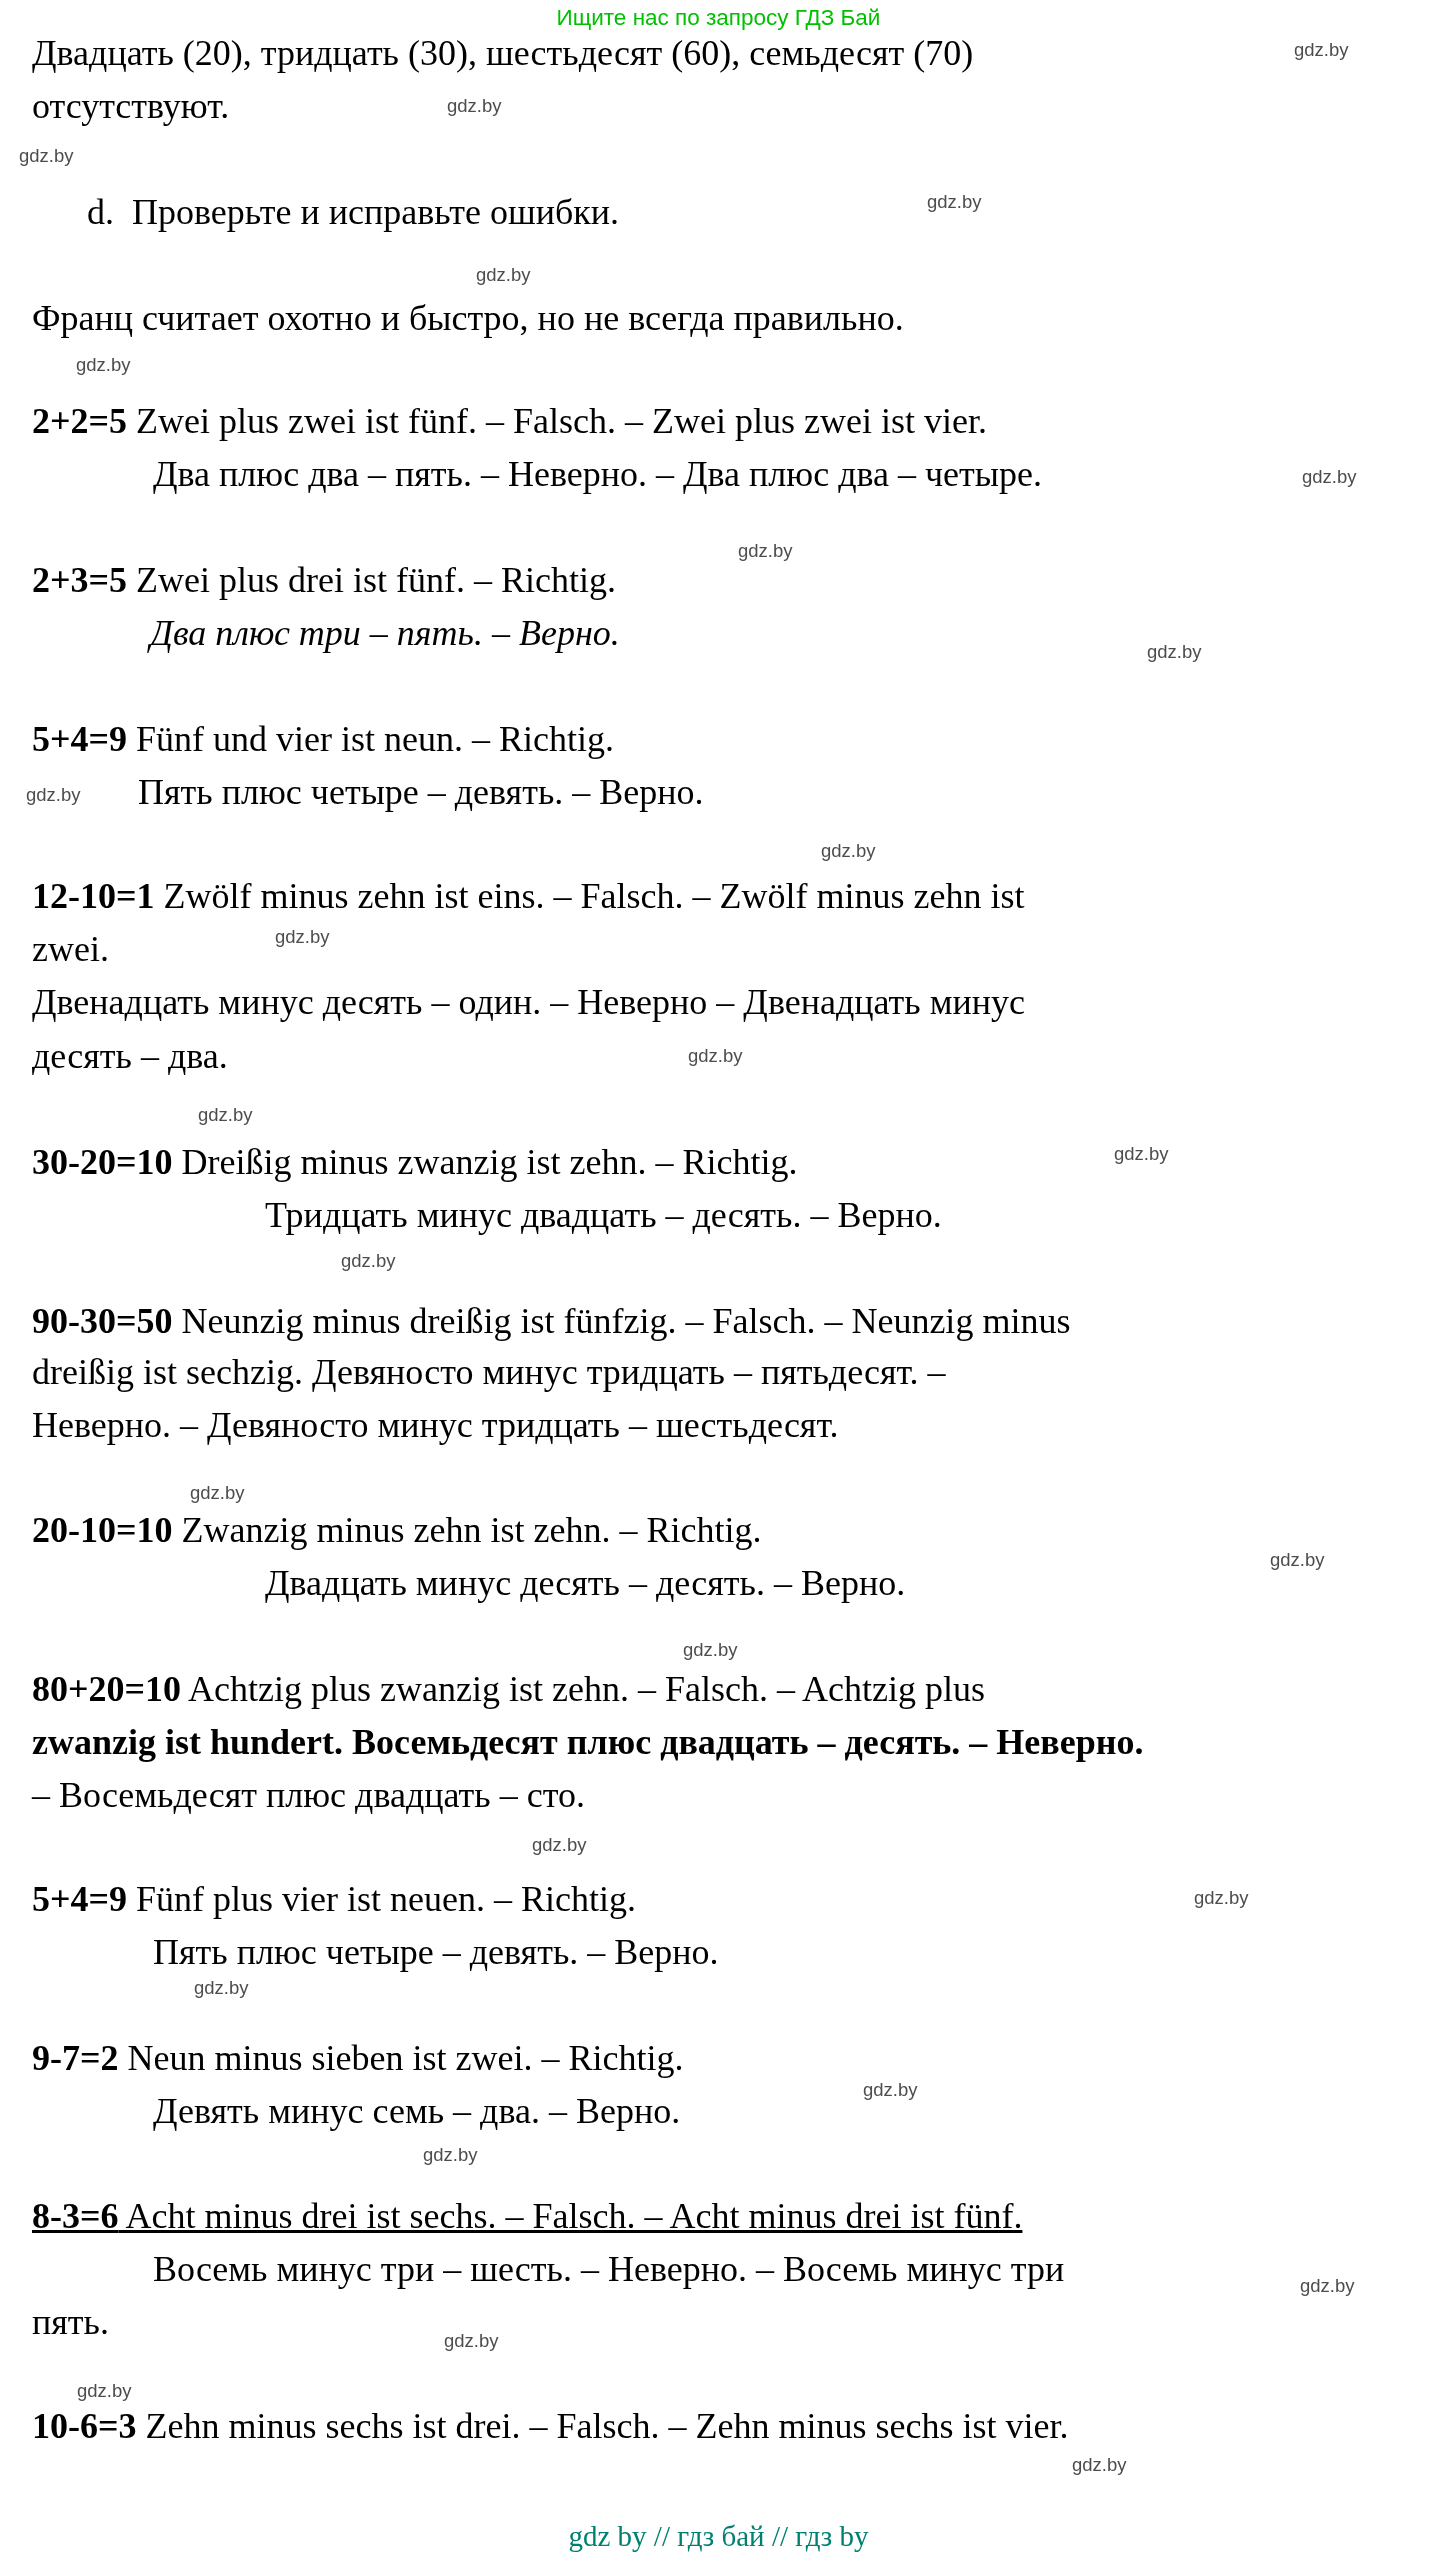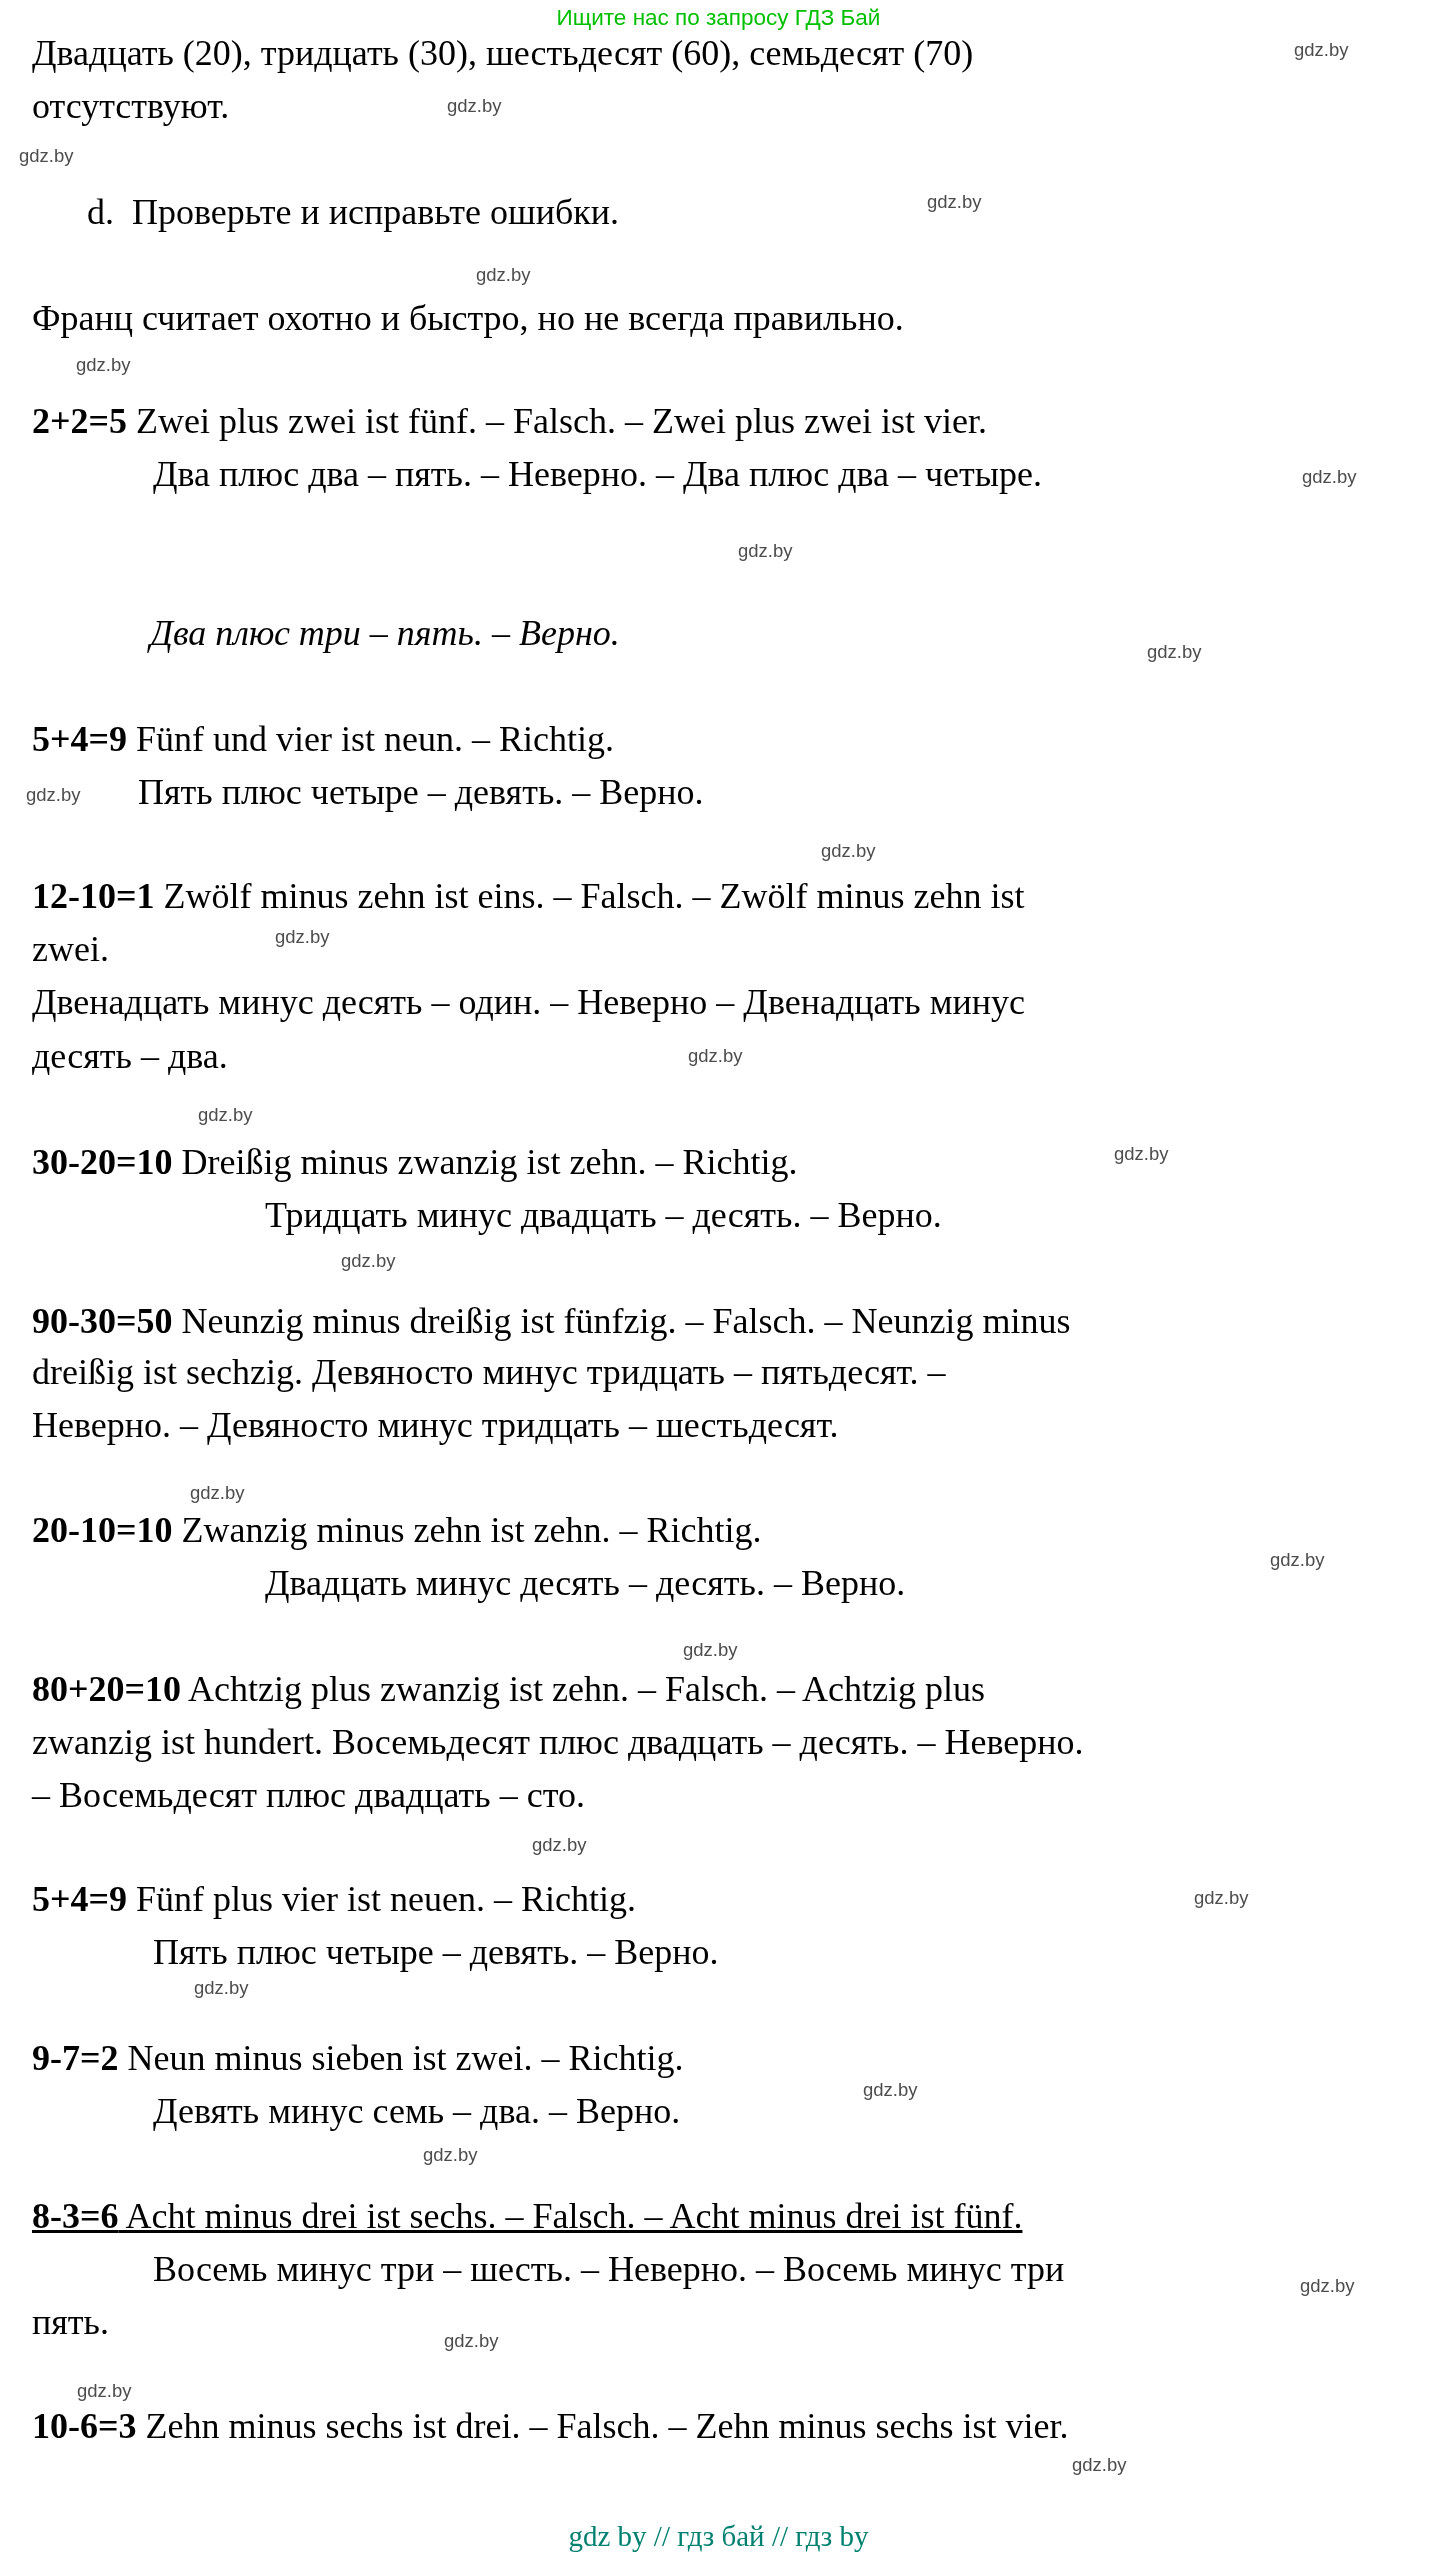--- a/index.html
+++ b/index.html
@@ -54,36 +54,37 @@
 
 <div class="header-notice">Ищите нас по запросу ГДЗ Бай</div>
 
 <div class="text-layer">
     <div class="line" style="left: 32px; top: 34px;">Двадцать (20), тридцать (30), шестьдесят (60), семьдесят (70)</div>
     <div class="line" style="left: 32px; top: 87px; text-align: center;">отсутствуют.</div>
     <div class="line" style="left: 87px; top: 193px;">d.  Проверьте и исправьте ошибки.</div>
     <div class="line" style="left: 32px; top: 299px;">Франц считает охотно и быстро, но не всегда правильно.</div>
     <div class="line" style="left: 32px; top: 402px; text-align: right;"><b>2+2=5</b> Zwei plus zwei ist fünf. – Falsch. – Zwei plus zwei ist vier.</div>
     <div class="line" style="left: 153px; top: 455px;">Два плюс два – пять. – Неверно. – Два плюс два – четыре.</div>
+    <div class="line" style="left: 32px; top: 561px;"><b>2+3=5</b> Zwei plus drei ist fünf. – Richtig.</div>
     <div class="line" style="left: 150px; top: 614px; font-style: italic;">Два плюс три – пять. – Верно.</div>
     <div class="line" style="left: 32px; top: 720px;"><b>5+4=9</b> Fünf und vier ist neun. – Richtig.</div>
     <div class="line" style="left: 138px; top: 773px;">Пять плюс четыре – девять. – Верно.</div>
     <div class="line" style="left: 32px; top: 877px;"><b>12-10=1</b> Zwölf minus zehn ist eins. – Falsch. – Zwölf minus zehn ist</div>
     <div class="line" style="left: 32px; top: 930px;">zwei.</div>
     <div class="line" style="left: 32px; top: 983px;">Двенадцать минус десять – один. – Неверно – Двенадцать минус</div>
     <div class="line" style="left: 32px; top: 1037px;">десять – два.</div>
     <div class="line" style="left: 32px; top: 1143px;"><b>30-20=10</b> Dreißig minus zwanzig ist zehn. – Richtig.</div>
     <div class="line" style="left: 265px; top: 1196px;">Тридцать минус двадцать – десять. – Верно.</div>
     <div class="line" style="left: 32px; top: 1302px;"><b>90-30=50</b> Neunzig minus dreißig ist fünfzig. – Falsch. – Neunzig minus</div>
     <div class="line" style="left: 32px; top: 1353px;">dreißig ist sechzig. Девяносто минус тридцать – пятьдесят. –</div>
     <div class="line" style="left: 32px; top: 1406px;">Неверно. – Девяносто минус тридцать – шестьдесят.</div>
     <div class="line" style="left: 32px; top: 1511px;"><b>20-10=10</b> Zwanzig minus zehn ist zehn. – Richtig.</div>
     <div class="line" style="left: 265px; top: 1564px;">Двадцать минус десять – десять. – Верно.</div>
     <div class="line" style="left: 32px; top: 1670px;"><b>80+20=10</b> Achtzig plus zwanzig ist zehn. – Falsch. – Achtzig plus</div>
-    <div class="line" style="left: 32px; top: 1723px;">zwanzig ist hundert. Восемьдесят плюс двадцать – десять. – Неверно.</div>
+    <div class="line" style="left: 32px; top: 1723px; font-weight: bold;">zwanzig ist hundert. Восемьдесят плюс двадцать – десять. – Неверно.</div>
     <div class="line" style="left: 32px; top: 1776px;">– Восемьдесят плюс двадцать – сто.</div>
     <div class="line" style="left: 32px; top: 1880px;"><b>5+4=9</b> Fünf plus vier ist neuen. – Richtig.</div>
     <div class="line" style="left: 153px; top: 1933px;">Пять плюс четыре – девять. – Верно.</div>
     <div class="line" style="left: 32px; top: 2039px;"><b>9-7=2</b> Neun minus sieben ist zwei. – Richtig.</div>
     <div class="line" style="left: 153px; top: 2092px;">Девять минус семь – два. – Верно.</div>
     <div class="line" style="left: 32px; top: 2197px; text-decoration: underline;"><b>8-3=6</b> Acht minus drei ist sechs. – Falsch. – Acht minus drei ist fünf.</div>
     <div class="line" style="left: 153px; top: 2250px;">Восемь минус три – шесть. – Неверно. – Восемь минус три</div>
     <div class="line" style="left: 32px; top: 2303px;">пять.</div>
     <div class="line" style="left: 32px; top: 2407px;"><b>10-6=3</b> Zehn minus sechs ist drei. – Falsch. – Zehn minus sechs ist vier.</div>
   </div>

